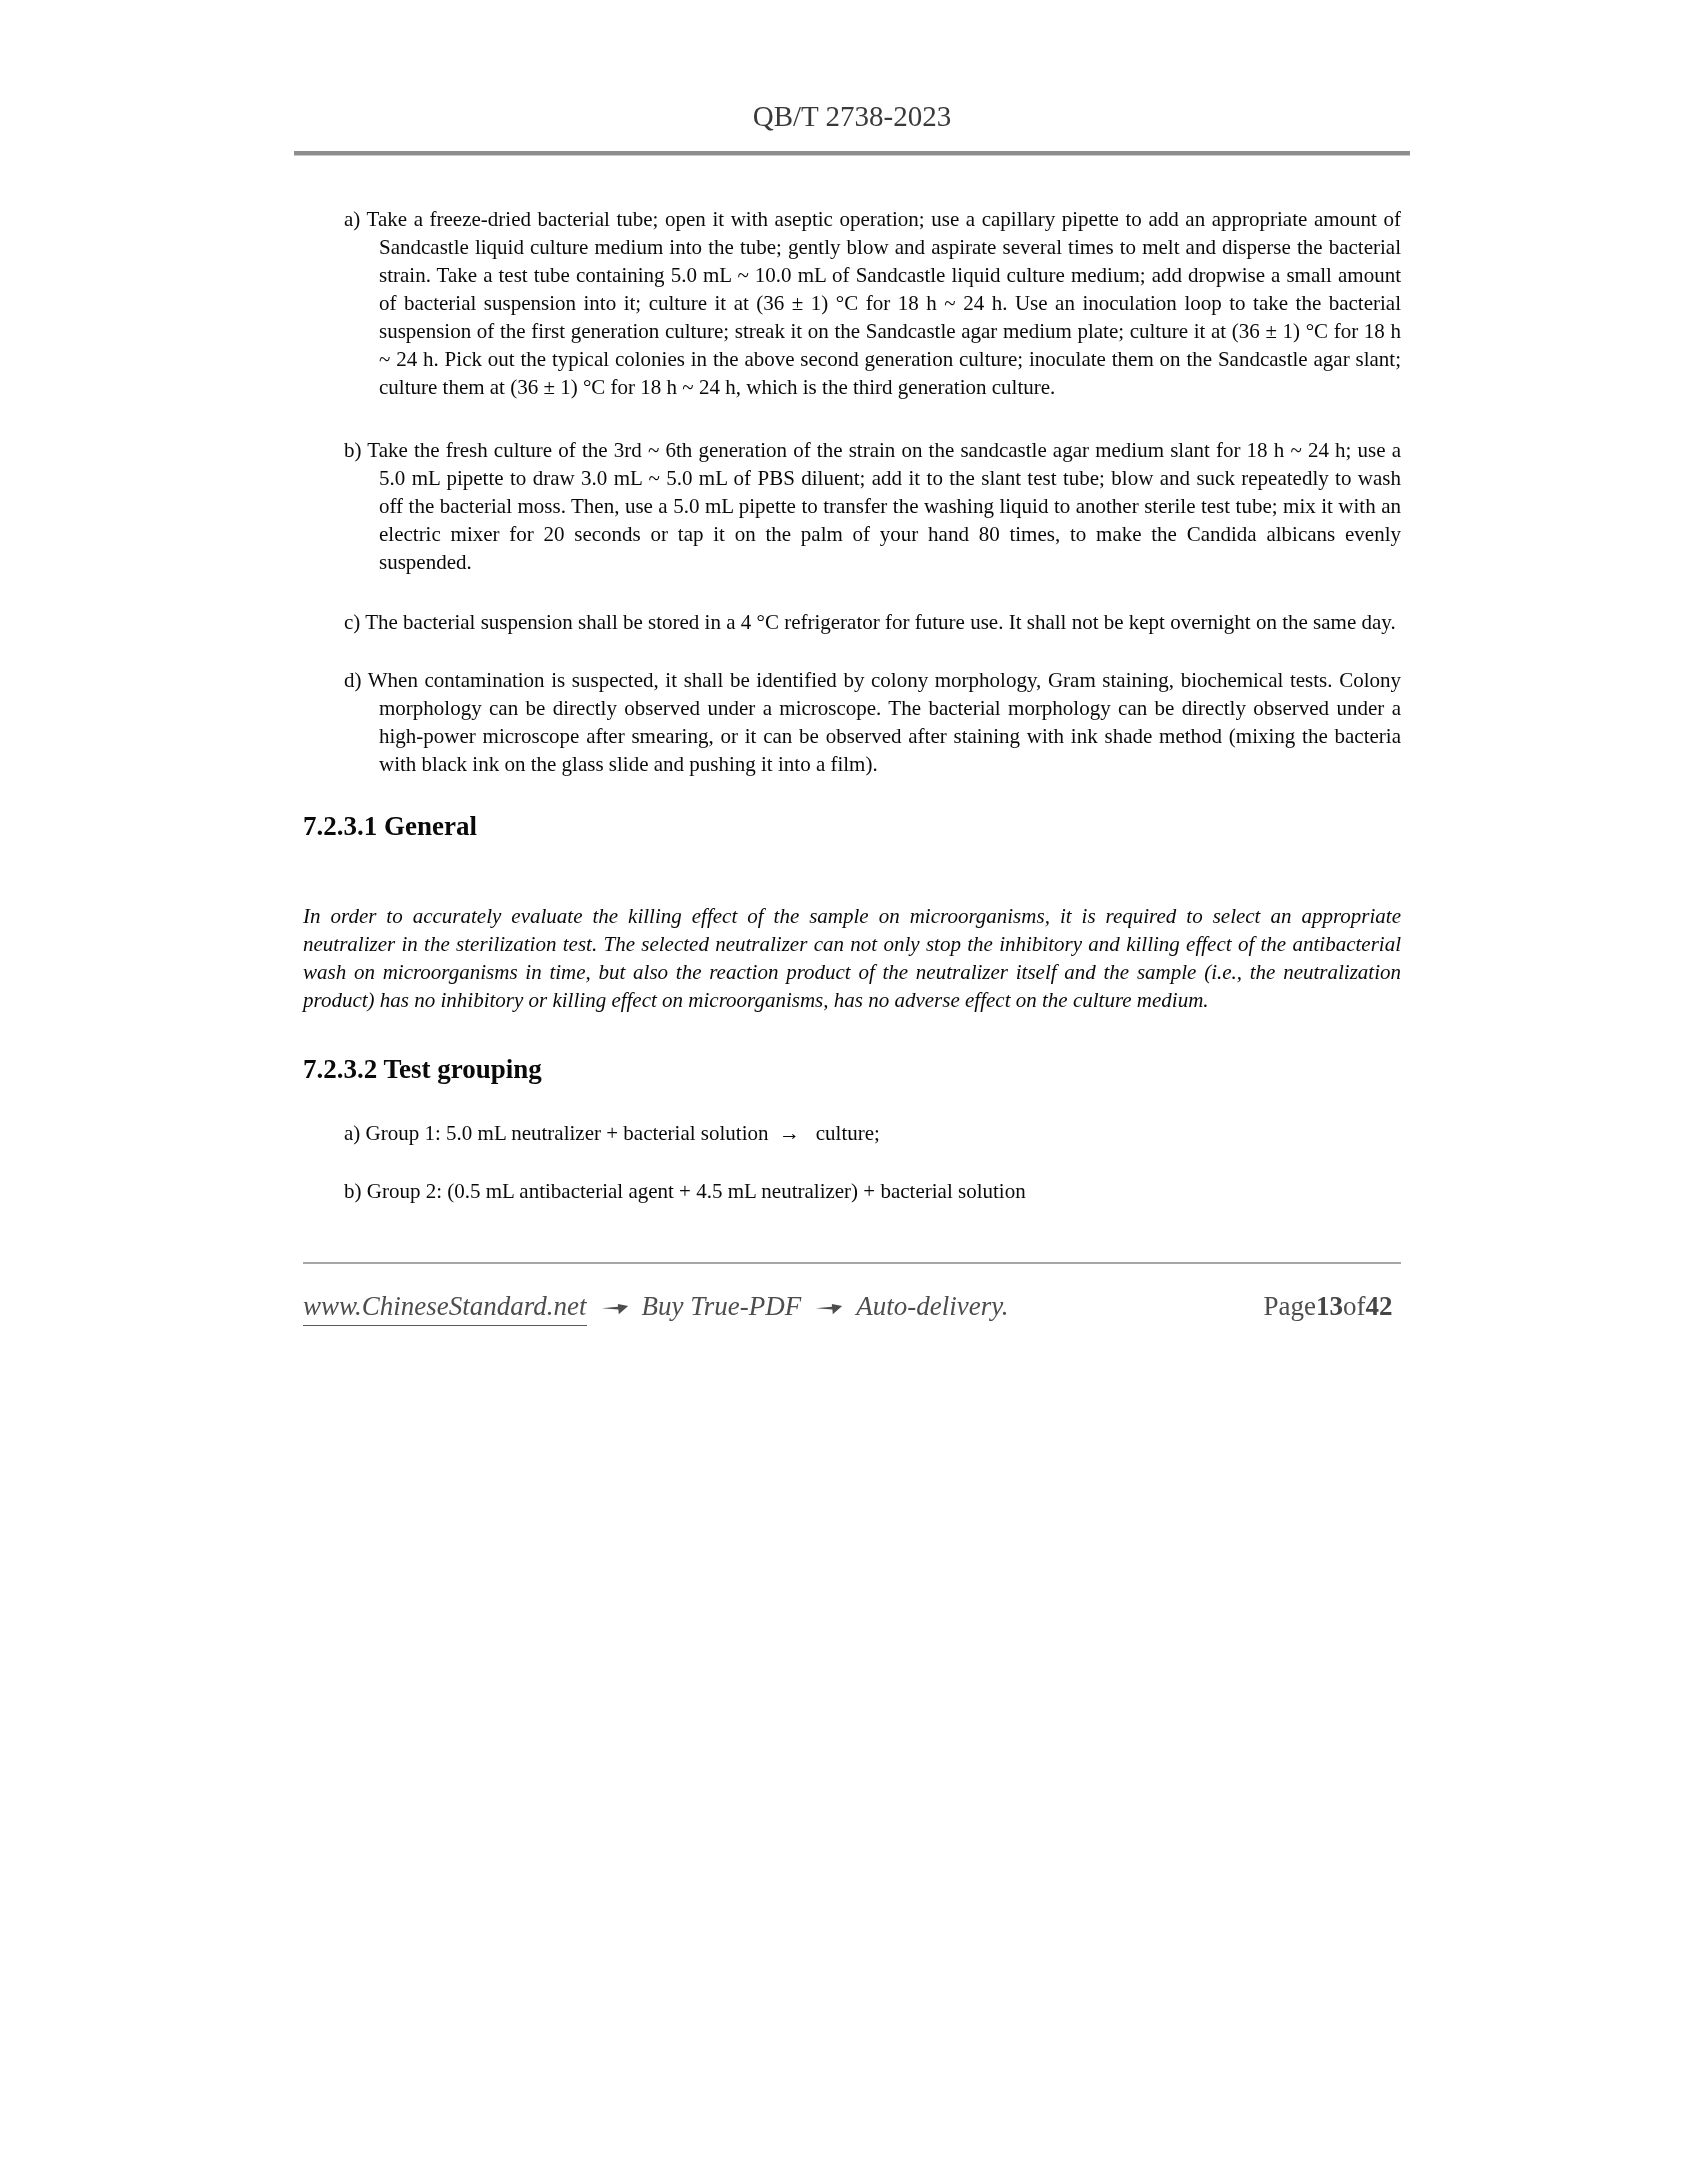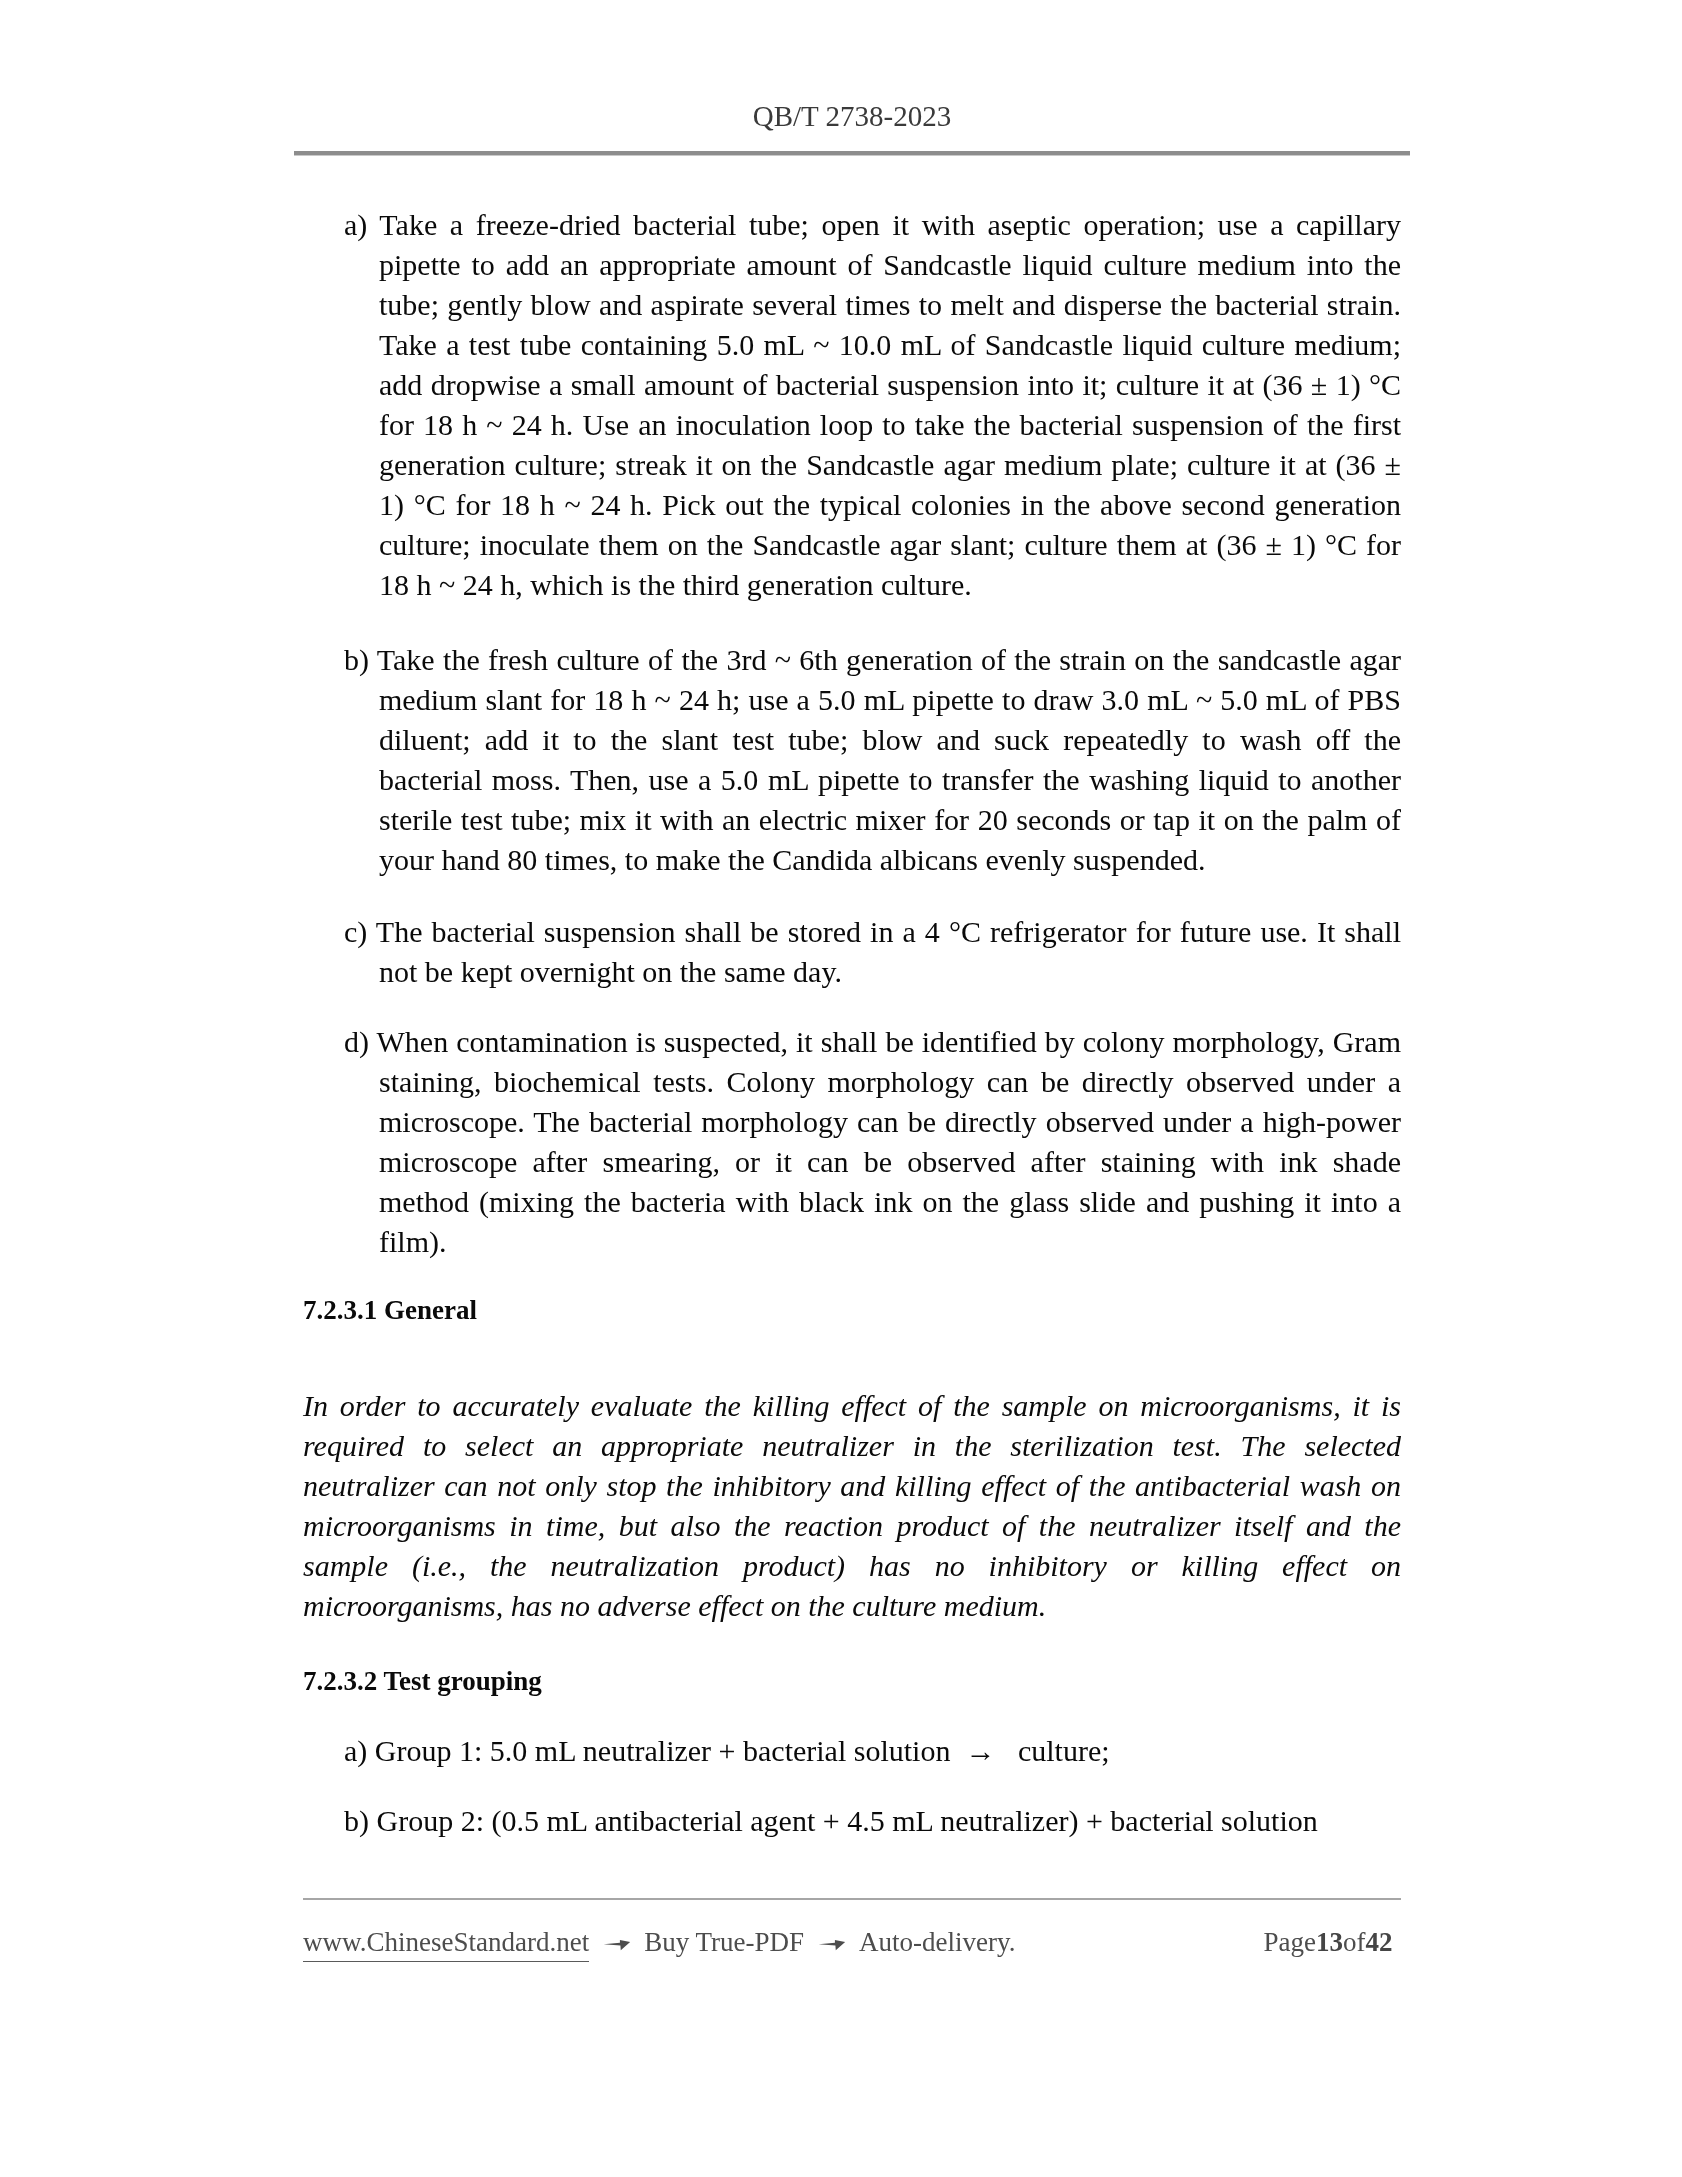--- a/index.html
+++ b/index.html
@@ -27,22 +27,22 @@
   }
   .header-rule {
     height: 3.5px;
     background: #8d8d8d;
     border-bottom: 0.9px solid #c9c9c9;
     margin-top: 16.4px;
     margin-left: -8.6px;
     width: calc(100% + 18px);
   }
   .para {
-    font-size: 30px;
-    line-height: 40px;
+    font-size: 21px;
+    line-height: 28px;
     text-align: justify;
     margin: 0;
   }
   .list {
     padding-left: 76px;
     text-indent: -35px;
   }
   .heading {
     font-weight: bold;
     font-size: 27px;
@@ -71,20 +71,21 @@
     justify-content: space-between;
     align-items: baseline;
     color: #4d4d4d;
     font-size: 27px;
     line-height: 38px;
   }
   .footer-left {
     display: flex;
     align-items: baseline;
     gap: 13px;
+    font-style: italic;
   }
   .footer-link {
     color: #4d4d4d;
     text-decoration: none;
     border-bottom: 1.7px solid #5a5a5a;
     cursor: pointer;
   }
   .farrow { display: inline-block; align-self: center; }
   .farrow svg { display: block; width: 29px; height: 21px; }
   .footer-right {

